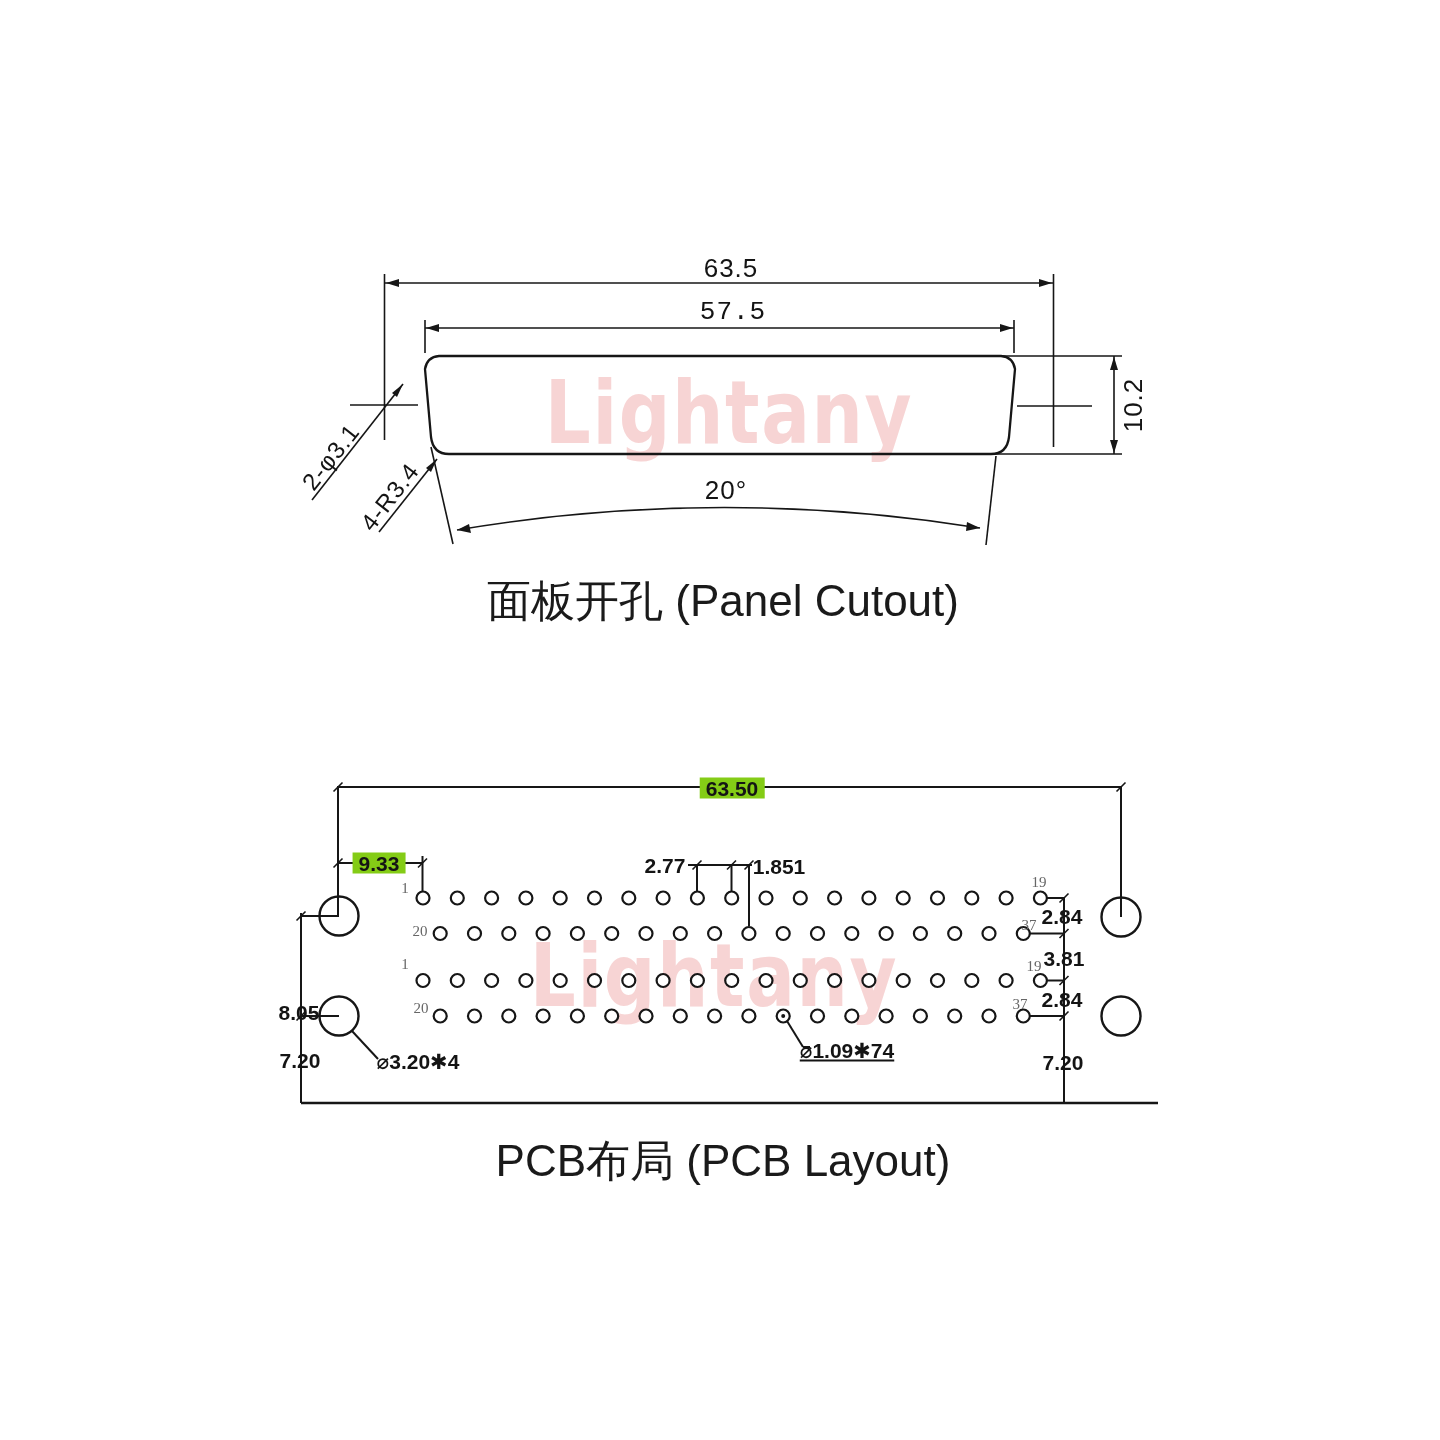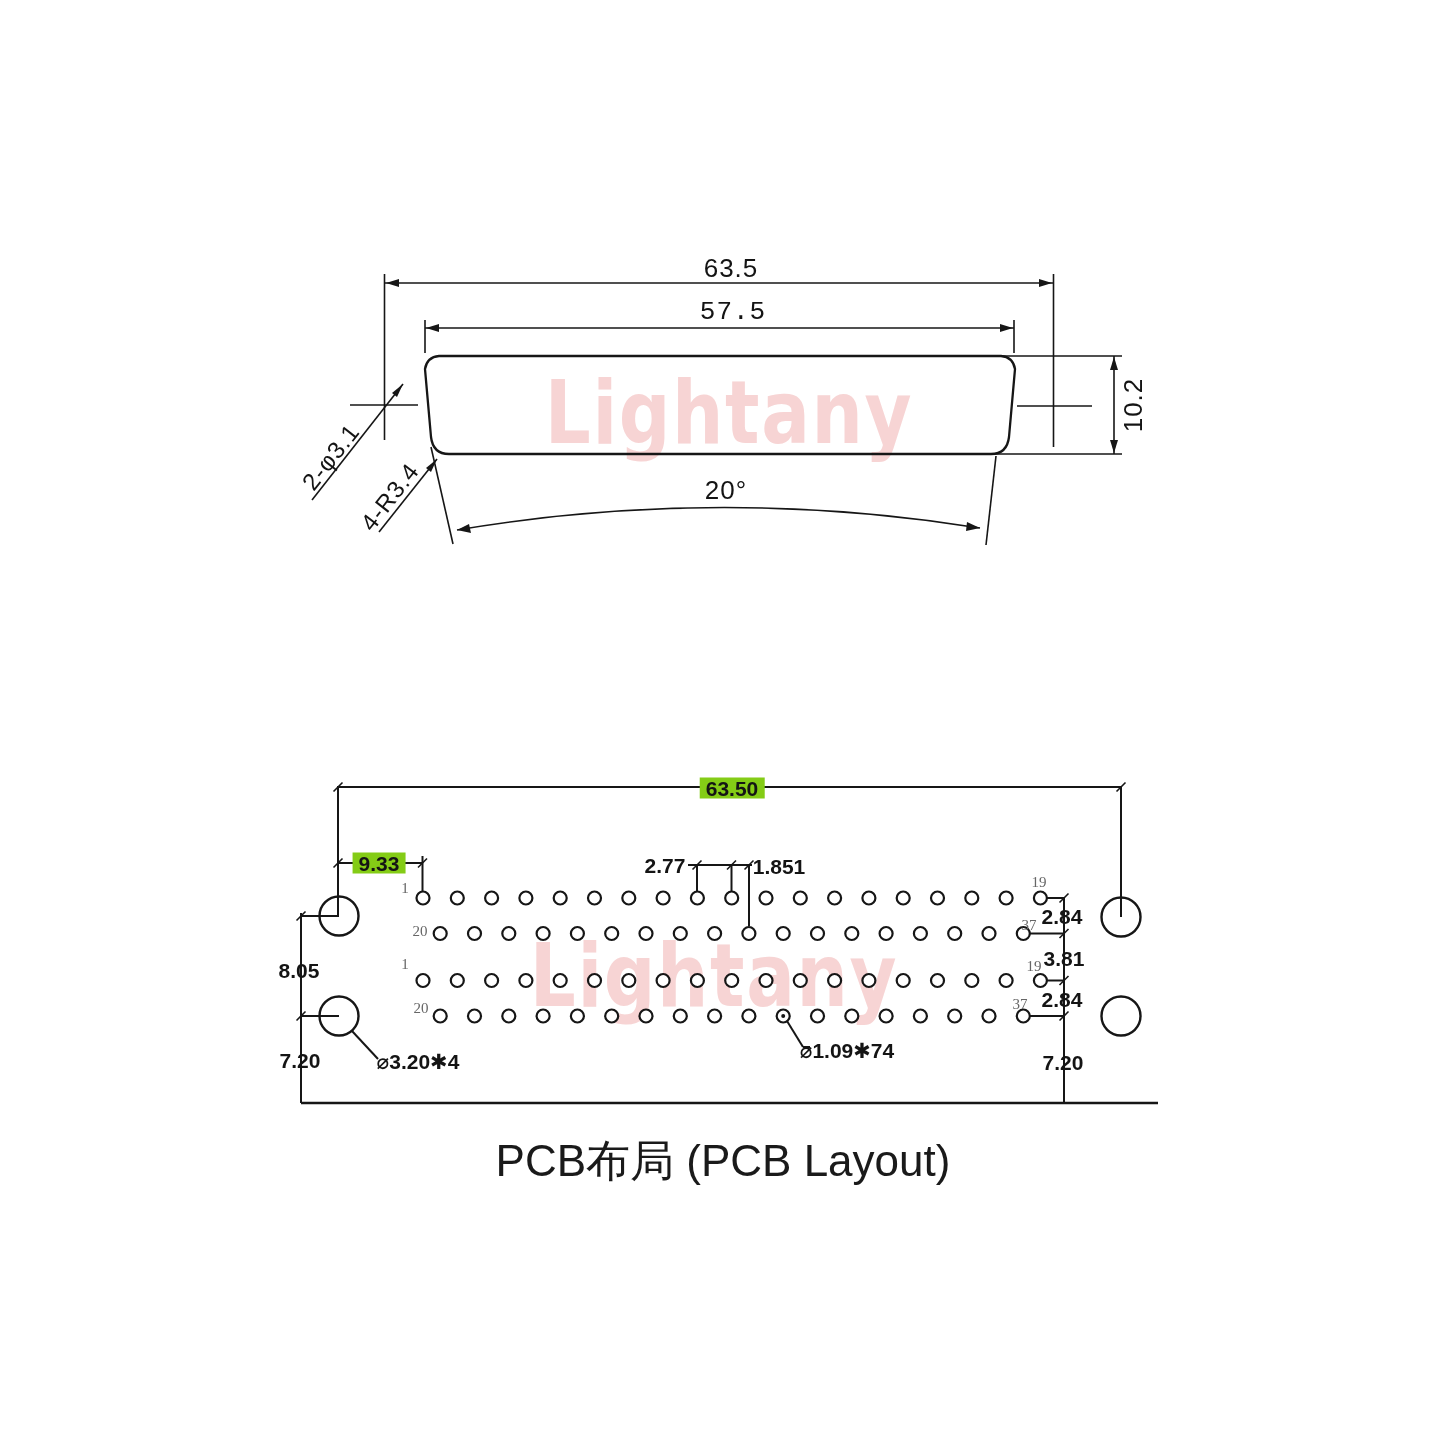--- a/index.html
+++ b/index.html
@@ -37,28 +37,28 @@
   #t-pc-phi{left:331px;top:457px;}
   #t-pc-r34{left:390px;top:497px;}
   #t-pc-title{left:723px;top:601px;}
   #wm-top{left:729px;top:412px;}
 
   
   #t-pcb-6350{left:732px;top:788px;}
   #t-pcb-682{left:379px;top:863px;}
   #t-pcb-277{left:665px;top:865px;text-align:center;}
   #t-pcb-1385{left:779px;top:866px;}
-  #t-pcb-805{left:299px;top:970px;}
+  #t-pcb-805{left:299px;top:1012px;}
   #t-pcb-720L{left:300px;top:1060px;}
   #t-pcb-284a{left:1062px;top:916px;}
   #t-pcb-381{left:1064px;top:958px;}
   #t-pcb-284b{left:1062px;top:999px;}
   #t-pcb-720R{left:1063px;top:1062px;}
   #t-pcb-mount{left:418px;top:1061px;}
-  #t-pcb-pin{left:847px;top:1050px;}
+  #t-pcb-pin{left:847px;top:1050px;text-decoration:underline;}
   #lb-r1f{left:405px;top:888px;}
   #lb-r2f{left:420px;top:931px;}
   #lb-r3f{left:405px;top:964px;}
   #lb-r4f{left:421px;top:1008px;}
   #lb-r1l{left:1039px;top:882px;}
   #lb-r2l{left:1029px;top:925px;}
   #lb-r3l{left:1034px;top:966px;}
   #lb-r4l{left:1020px;top:1004px;}
   #t-pcb-title{left:723px;top:1161px;}
   #wm-bot{left:714px;top:975px;}
@@ -269,20 +269,21 @@
         </g>
     </g>
   </svg>
 
   <div class="t dt" id="t-pc-635">63.5</div>
   <div class="t dt" id="t-pc-575">57.5</div>
   <div class="t dt rotv" id="t-pc-102">10.2</div>
   <div class="t dt" id="t-pc-20">20°</div>
   <div class="t rotl" id="t-pc-phi">2-φ3.1</div>
   <div class="t rotl" id="t-pc-r34">4-R3.4</div>
+  <div class="t title" id="t-pc-title">面板开孔 (Panel Cutout)</div>
 
   <div class="t db bgw" id="t-pcb-6350">63.50</div>
   <div class="t db bgw" id="t-pcb-682">9.33</div>
   <div class="t db" id="t-pcb-277">2.77</div>
   <div class="t db" id="t-pcb-1385">1.851</div>
   <div class="t db" id="t-pcb-805">8.05</div>
   <div class="t db" id="t-pcb-720L">7.20</div>
   <div class="t db" id="t-pcb-284a">2.84</div>
   <div class="t db" id="t-pcb-381">3.81</div>
   <div class="t db" id="t-pcb-284b">2.84</div>

